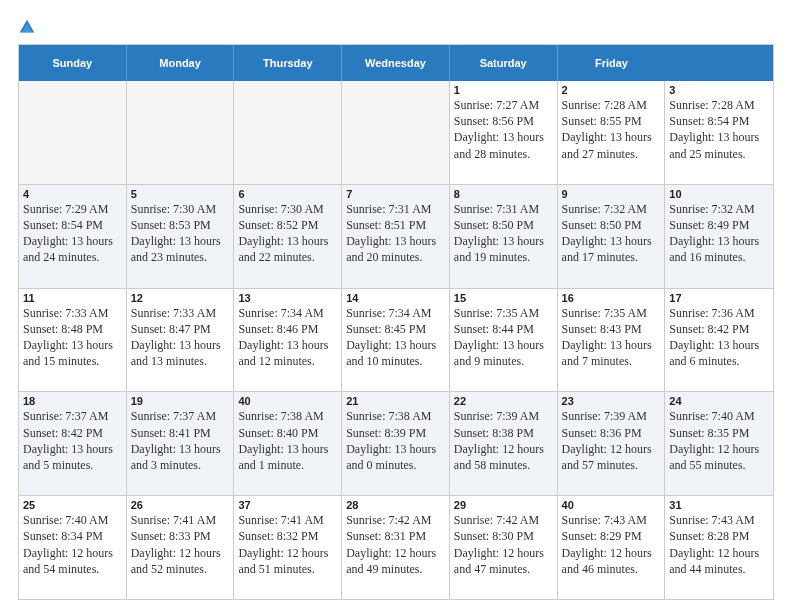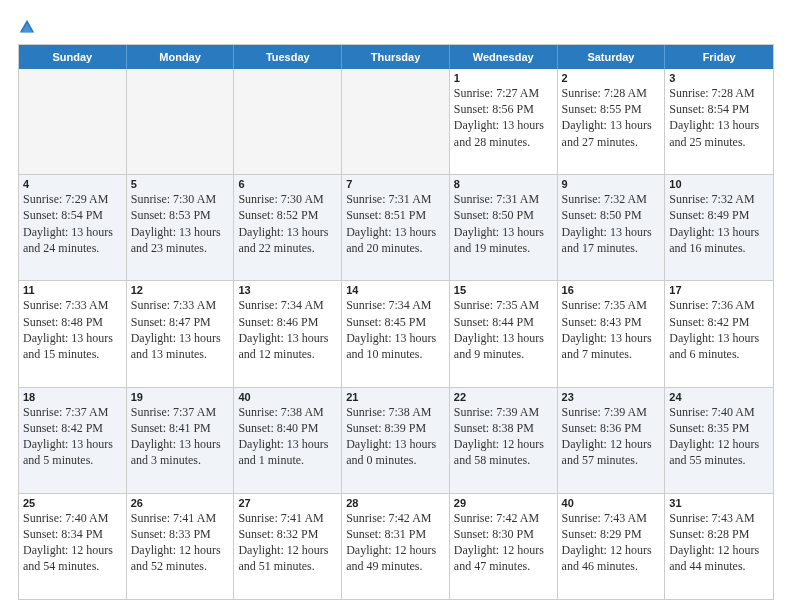--- a/index.html
+++ b/index.html
@@ -65,21 +65,21 @@
     .cal-header-row {
       display: grid;
       grid-template-columns: repeat(7, 1fr);
       background: #2a7abf;
     }
     .cal-header-cell {
       color: #fff;
       font-size: 11px;
       font-weight: bold;
       text-align: center;
-      padding: 6px 2px;
+      padding: 12px 2px;
       border-right: 1px solid #5a9fd4;
     }
     .cal-header-cell:last-child { border-right: none; }
     .cal-body {
       flex: 1;
       display: flex;
       flex-direction: column;
     }
     .cal-row {
       display: grid;
@@ -131,21 +131,20 @@
     <div class="title-block">
       <div class="month-title"></div>
       <div class="location-title"></div>
     </div>
   </div>
 
   <div class="calendar">
     <div class="cal-header-row">
     <div class="cal-header-cell">Sunday</div>
         <div class="cal-header-cell">Monday</div>
-        <div class="cal-header-cell">Tuesday</div>
         <div class="cal-header-cell">Thursday</div>
         <div class="cal-header-cell">Wednesday</div>
         <div class="cal-header-cell">Saturday</div>
         <div class="cal-header-cell">Friday</div>
       </div>
     <div class="cal-body">
     <div class="cal-row">
           <div class="cal-cell empty"></div>
           <div class="cal-cell empty"></div>
           <div class="cal-cell empty"></div>
@@ -256,21 +255,21 @@
         <div class="cal-row">
           <div class="cal-cell">
             <div class="day-num">25</div>
             <div class="day-info">Sunrise: 7:40 AM<br>Sunset: 8:34 PM<br>Daylight: 12 hours and 54 minutes.</div>
           </div>
           <div class="cal-cell">
             <div class="day-num">26</div>
             <div class="day-info">Sunrise: 7:41 AM<br>Sunset: 8:33 PM<br>Daylight: 12 hours and 52 minutes.</div>
           </div>
           <div class="cal-cell">
-            <div class="day-num">27</div>
+            <div class="day-num">37</div>
             <div class="day-info">Sunrise: 7:41 AM<br>Sunset: 8:32 PM<br>Daylight: 12 hours and 51 minutes.</div>
           </div>
           <div class="cal-cell">
             <div class="day-num">28</div>
             <div class="day-info">Sunrise: 7:42 AM<br>Sunset: 8:31 PM<br>Daylight: 12 hours and 49 minutes.</div>
           </div>
           <div class="cal-cell">
             <div class="day-num">29</div>
             <div class="day-info">Sunrise: 7:42 AM<br>Sunset: 8:30 PM<br>Daylight: 12 hours and 47 minutes.</div>
           </div>

